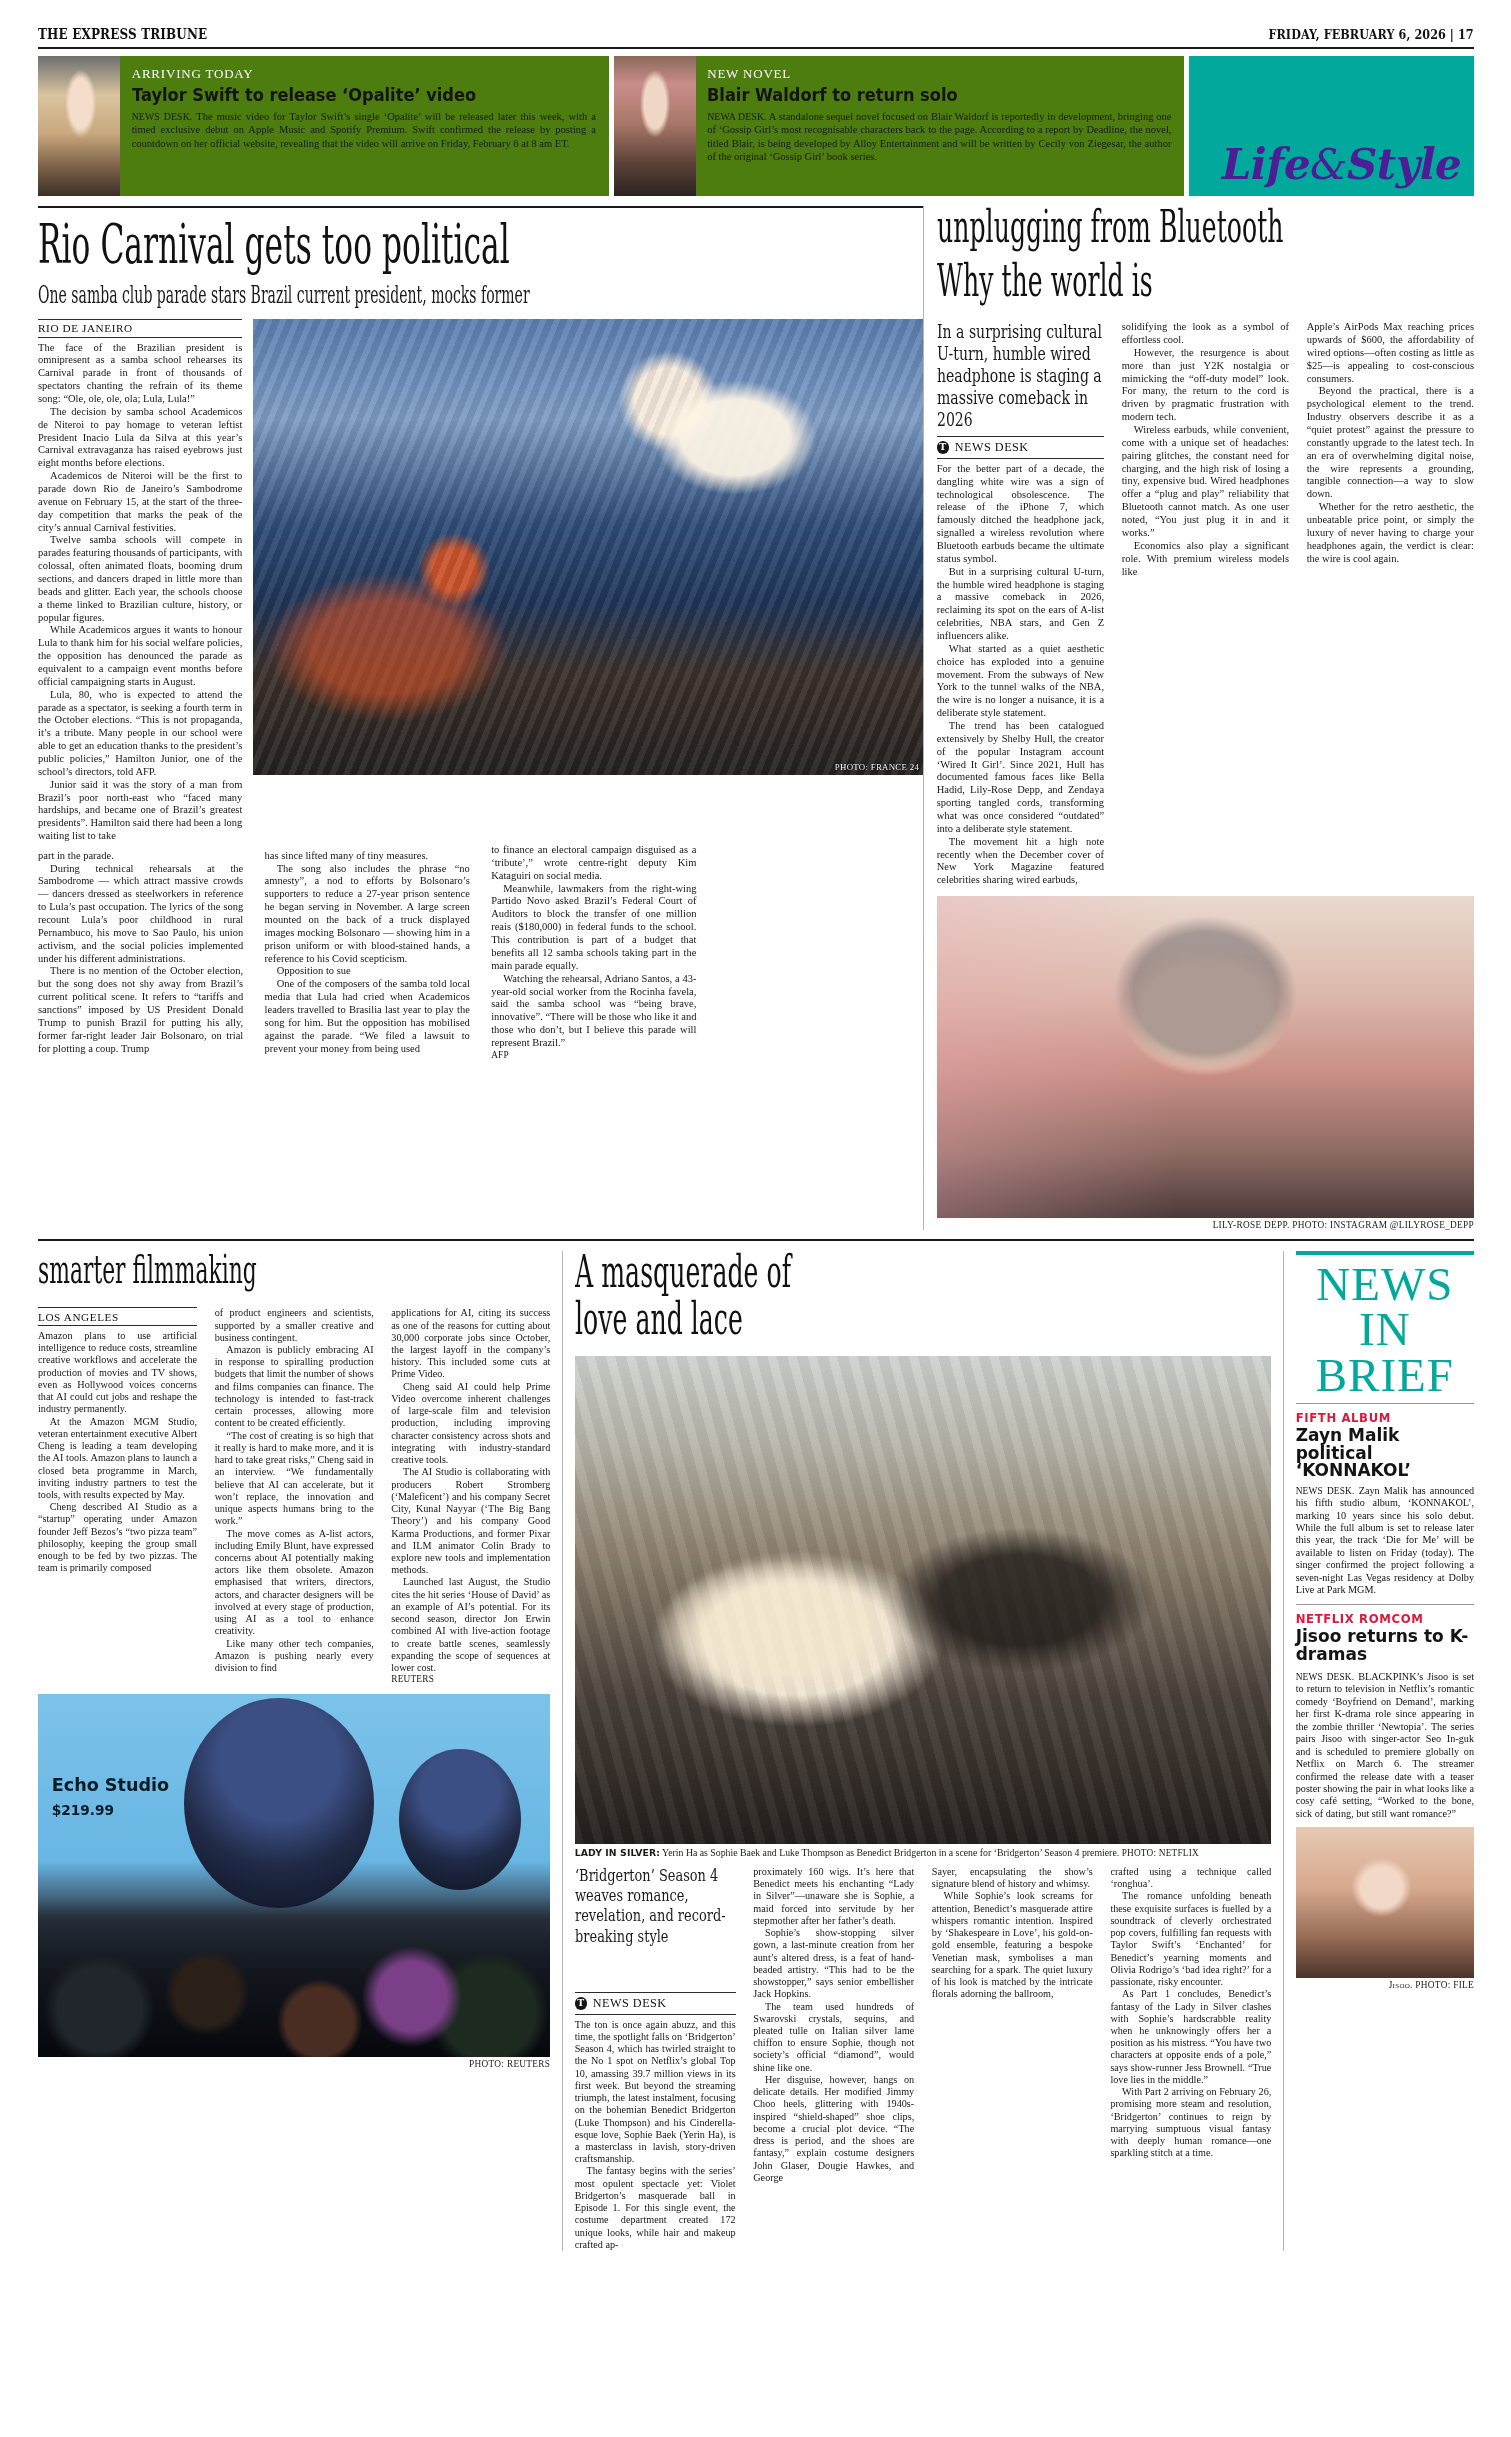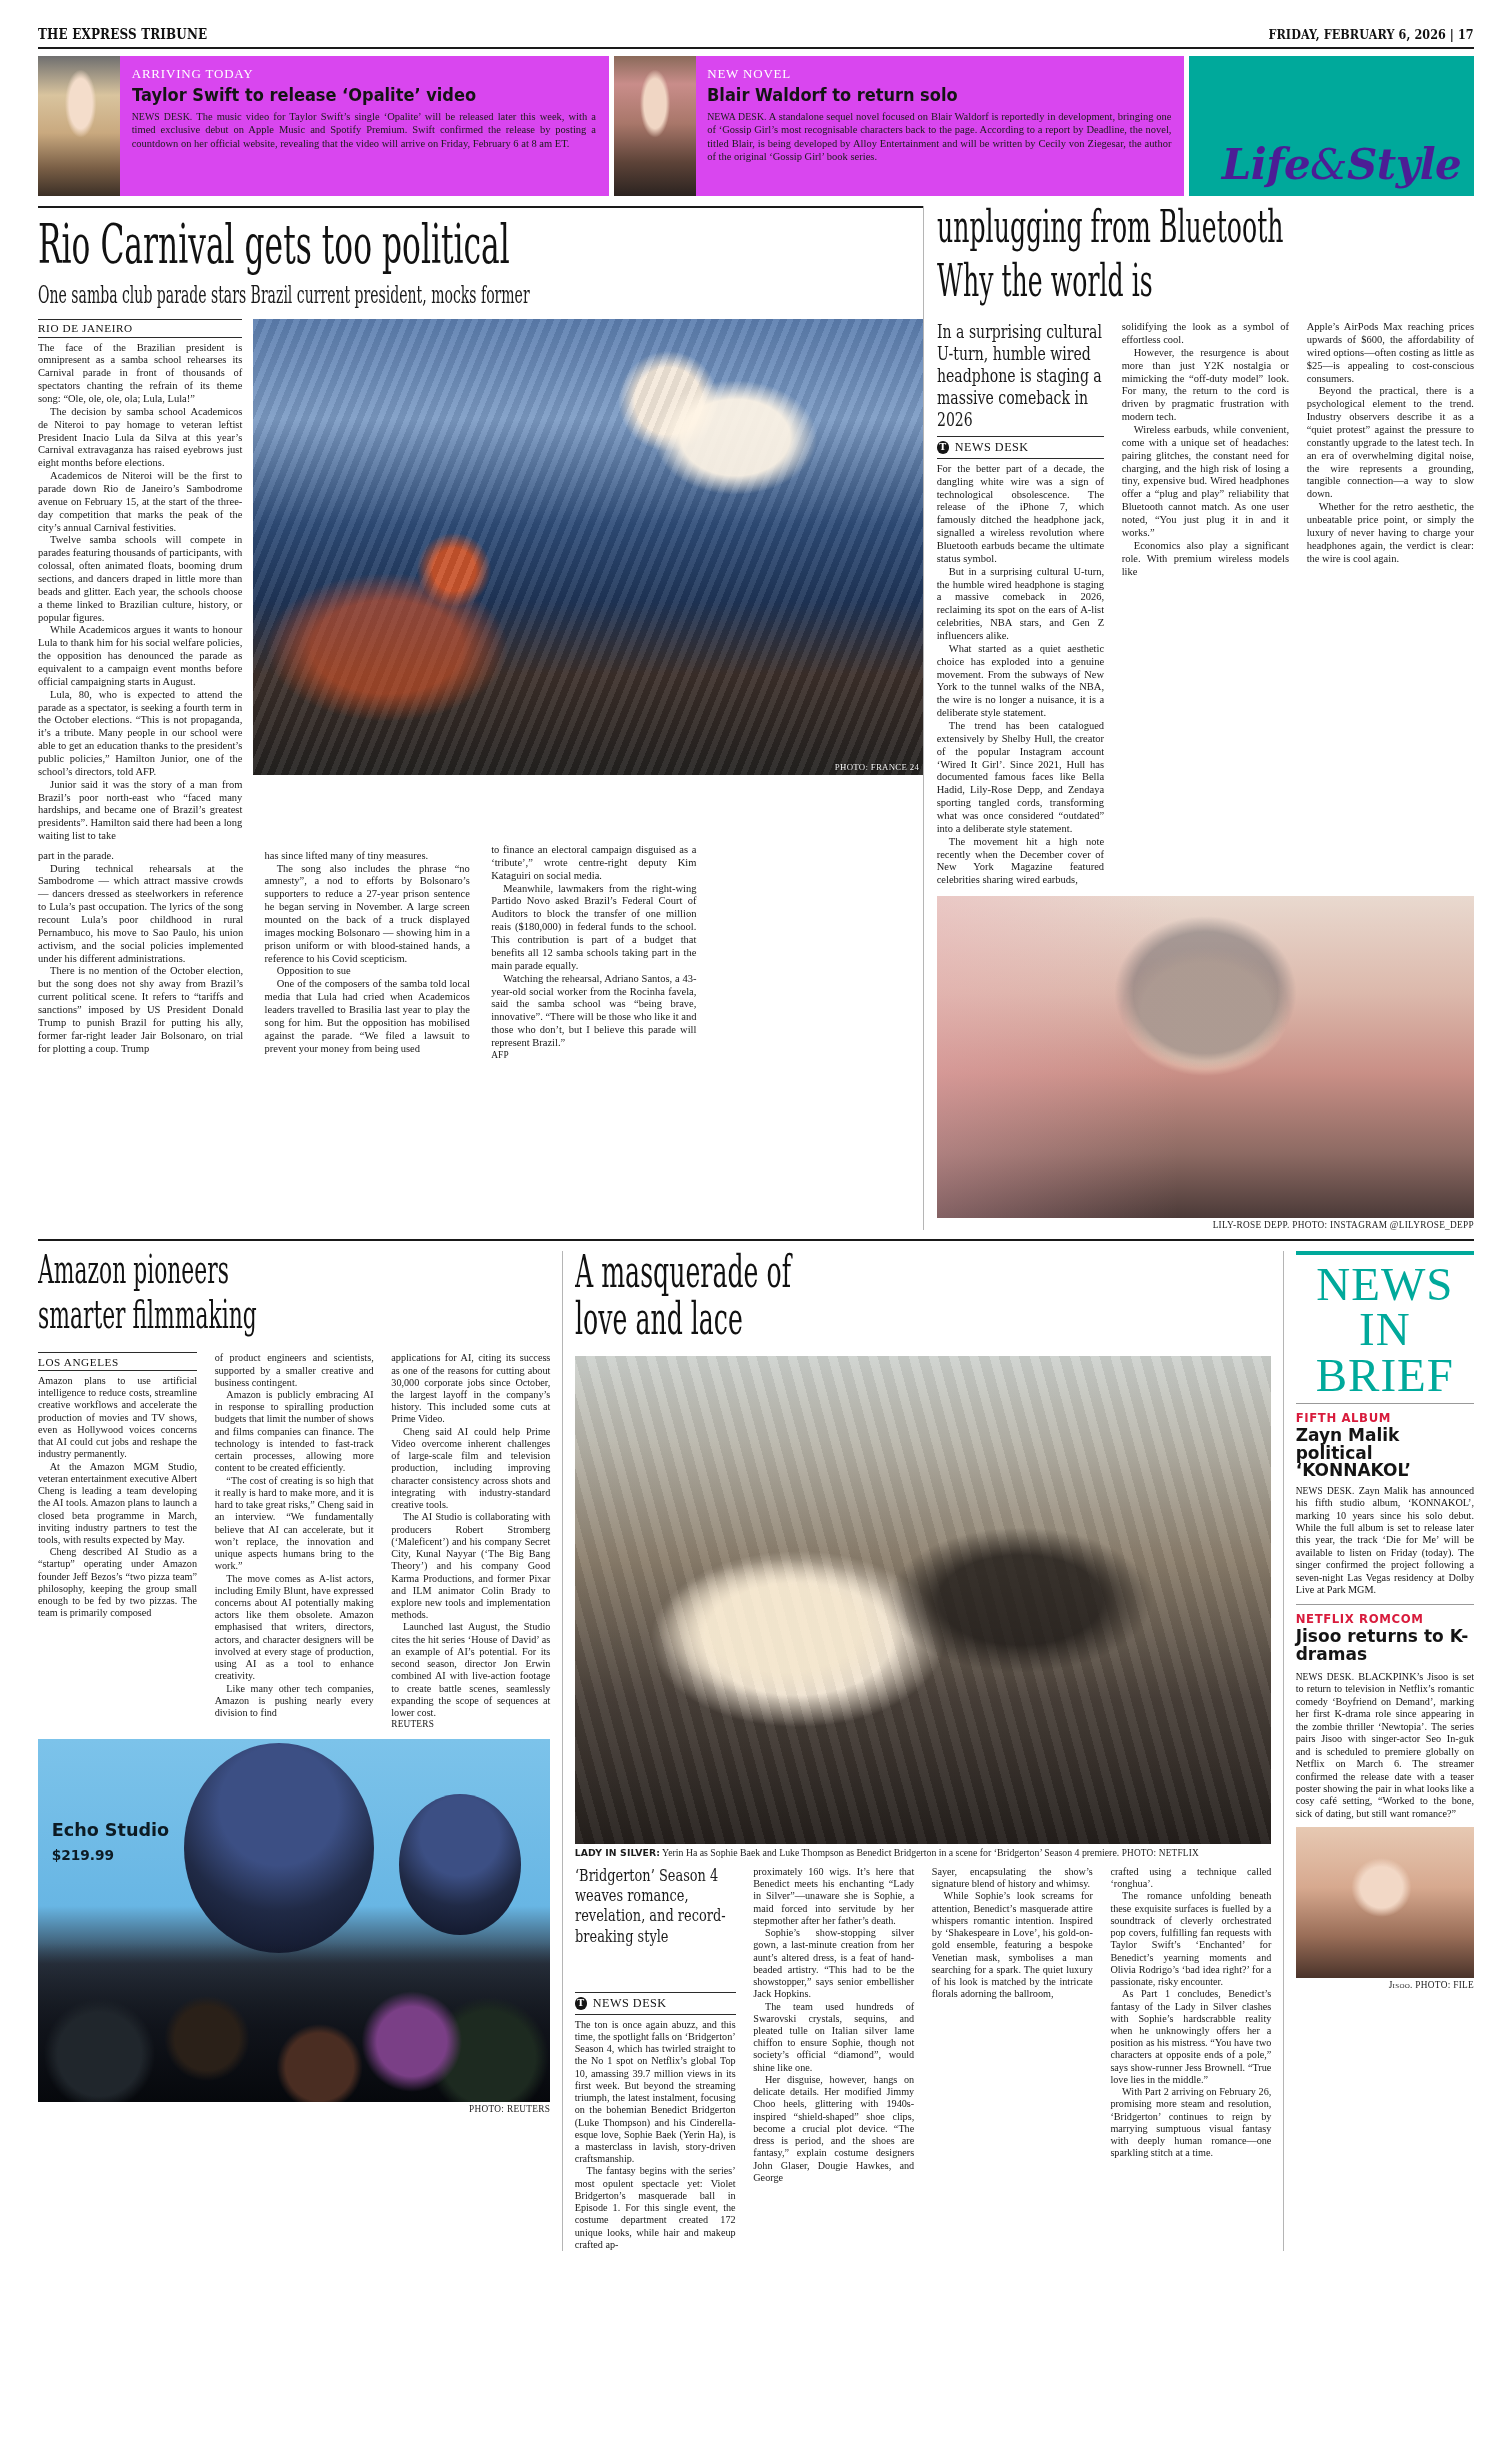--- a/index.html
+++ b/index.html
@@ -26,21 +26,21 @@
   .masthead-date {
     font-family: "DejaVu Serif", serif;
     font-size: 13px; font-weight: 700; letter-spacing: 0.1px;
     transform: scaleX(0.86); transform-origin: right bottom;
   }
   .masthead-rule { border-top: 2px solid #1a1a1a; }
 
   
   .teaser-band { display: flex; gap: 4.9px; margin-top: 6.8px; height: 140px; }
   .teaser {
-    flex: 1 1 0; background: #d946ef; display: flex; overflow: hidden;
+    flex: 1 1 0; background: #4d7c0f; display: flex; overflow: hidden;
   }
   .teaser-photo { width: 82px; flex: 0 0 82px; position: relative; overflow: hidden; }
   .teaser-body { flex: 1 1 auto; padding: 10.7px 12.7px 4.9px 11.7px; overflow: hidden; }
   .teaser-kicker {
     font-family: "Liberation Serif", serif;
     color: #ffffff; font-size: 13px; letter-spacing: 0.8px; font-weight: 400;
     margin-bottom: 3.9px;
   }
   .teaser-head {
     font-family: "DejaVu Sans", sans-serif;
@@ -370,23 +370,20 @@
       <div class="photo img-lilyrose" style="height:322px; margin-top:8.8px;"></div>
       <div class="credit-below">LILY-ROSE DEPP. PHOTO: INSTAGRAM @LILYROSE_DEPP</div>
     </div>
   </div>
 
   <div class="hr-thick" style="margin-top:8.8px;"></div>
 
   <div style="display:flex; margin-top:10.7px;">
 
     <div style="flex:0 0 524px; padding-right:11.7px;">
-      <div style="overflow:hidden; height:45px;">
-        <div class="headline hl-lg">Amazon pioneers</div>
-      </div>
       <div style="overflow:hidden; height:47px;">
         <div class="headline hl-lg">smarter filmmaking</div>
       </div>
 
       <div style="display:flex; margin-top:8.8px;">
         <div style="flex:1 1 0; padding-right:8.8px;">
           <div class="hr-thin"></div>
           <div class="byline">LOS ANGELES</div>
           <div class="hr-thin"></div>
           <div class="body-col narrow" style="padding-top:3.9px;">

